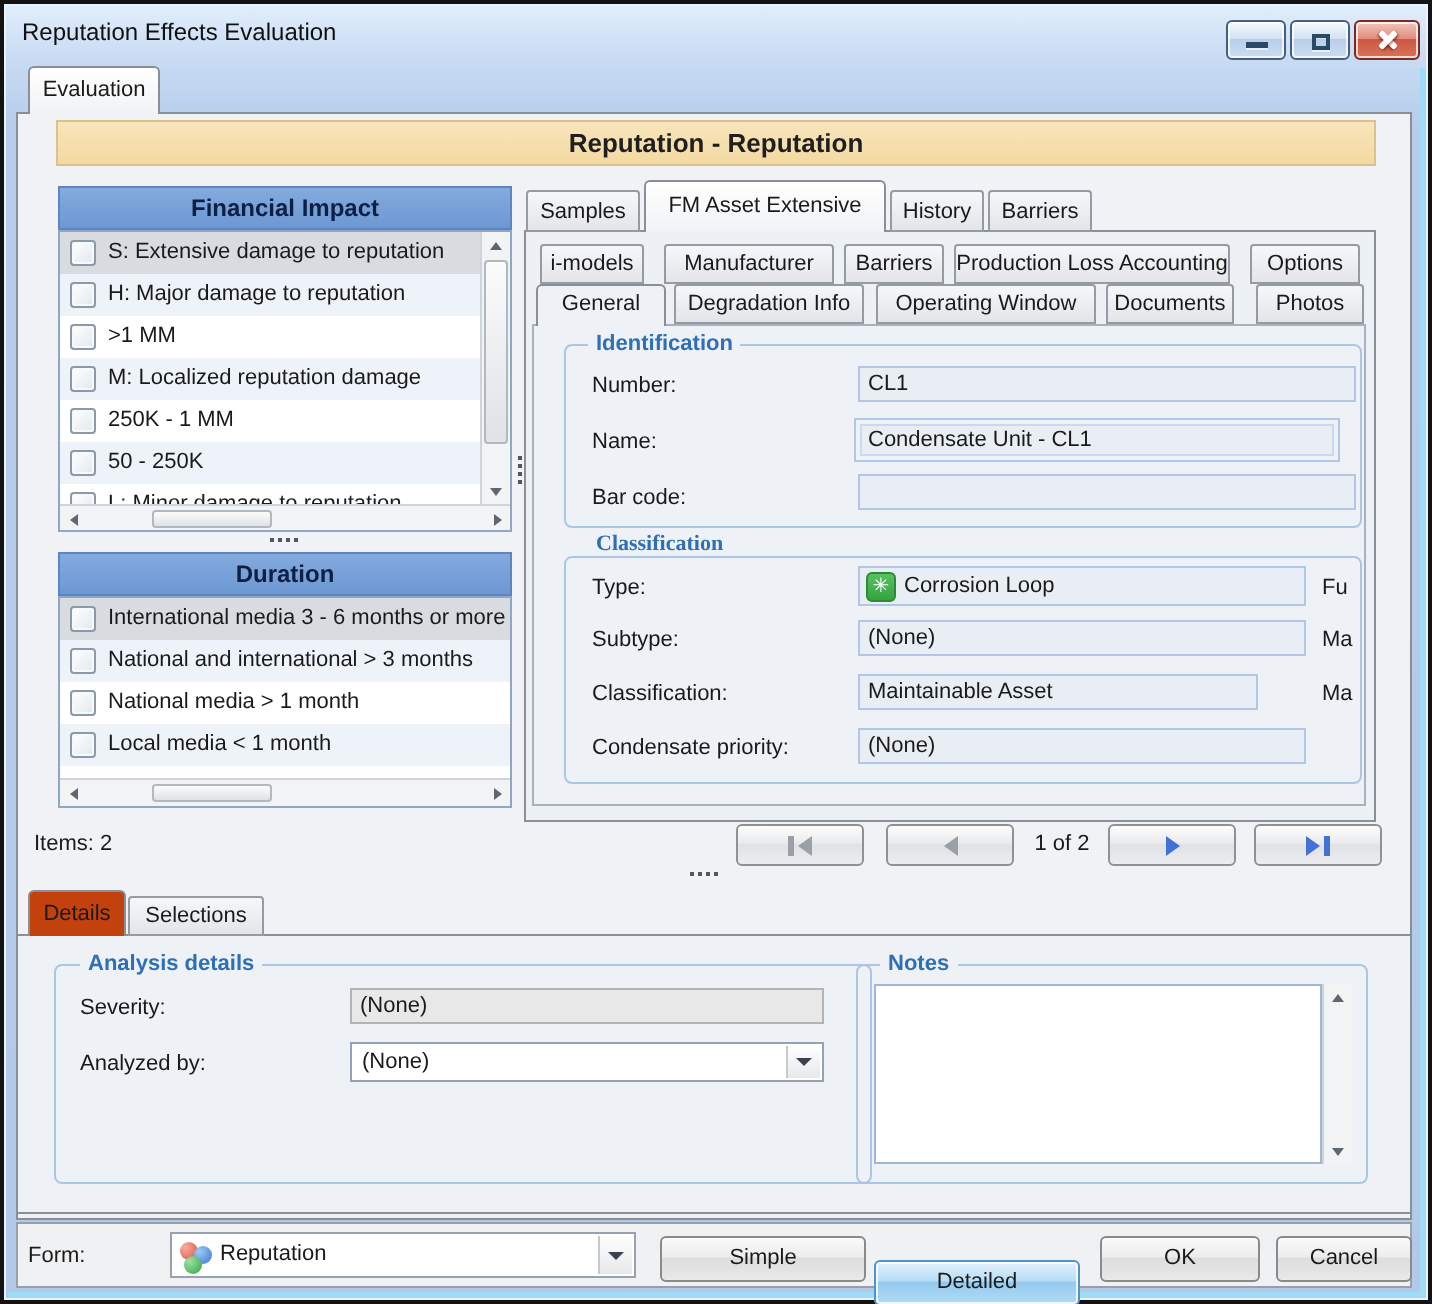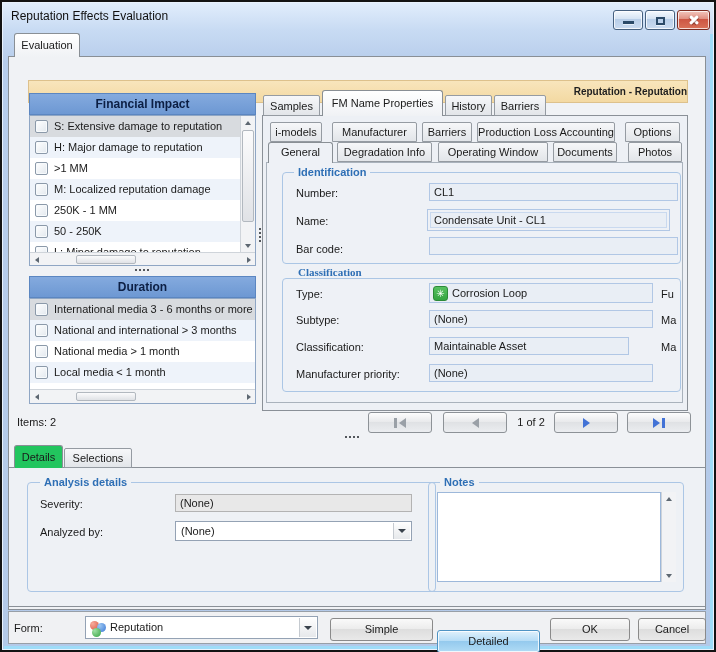--- a/index.html
+++ b/index.html
@@ -41,23 +41,23 @@
   .taba { background: linear-gradient(#ffffff, #f0f2f5); border: 1px solid #898f95; border-bottom: none;
           border-radius: 3px 3px 0 0; text-align: center; z-index: 3; }
   .tabi { background: linear-gradient(#f6f7f9, #e2e5e9); border: 1px solid #959ba2;
           border-radius: 2px 2px 0 0; text-align: center; z-index: 2; }
   #eval-tab { left: 14px; top: 33px; width: 66px; height: 24px; line-height: 23px; }
   #page { left: 8px; top: 56px; width: 698px; height: 554px; background: #f0f2f5; border: 1px solid #898f95; z-index: 1; }
   #footer-strip { left: 8px; top: 611px; width: 698px; height: 33px; background: #f0f1f3;
                   border: 1px solid #989fa7; z-index: 1; }
 
   
-  #header-band { left: 28px; top: 80px; width: 660px; height: 23px; line-height: 22px;
+  #header-band { left: 28px; top: 60px; width: 660px; height: 23px; line-height: 22px;
     background: linear-gradient(#f8e5bc, #f3d9a2); border: 1px solid #ddc18c;
-    text-align: right; font-size: 10px; font-weight: bold; color: #1f1f1f; z-index: 2; }
+    text-align: center; font-size: 13px; font-weight: bold; color: #1f1f1f; z-index: 2; }
 
   
   .lhdr { width: 227px; height: 22px; line-height: 21px; text-align: center; font-weight: bold; font-size: 12px;
     color: #0c1f44; background: linear-gradient(#84aade, #6d98d3); border: 1px solid #5b86c1; z-index: 2; }
   .lbox { width: 227px; background: #ffffff; border: 1px solid #8fa6c4; z-index: 2; overflow: hidden; }
   .lrow { position: absolute; left: 0; height: 21px; line-height: 21px; }
   .lrow .lbl { position: absolute; left: 24px; right: 2px; overflow: hidden; white-space: nowrap; }
   .cb { position: absolute; left: 5px; top: 4px; width: 13px; height: 13px; border: 1px solid #8b99a9;
     border-radius: 2px; background: linear-gradient(135deg, #ffffff, #e2e8ee); box-shadow: inset 0 0 0 1px #f7fafc; }
   .rowsel { background: #d8dbdf; }
@@ -226,21 +226,21 @@
       </div>
     <div class="thumb" style="left:46px; top:2px; width:60px; height:9px;"></div>
     <div class="sbtn" style="right:0; top:0; width:13px; height:13px;">
         <span class="ar-rt"></span>
       </div>
   </div>
 </div>
 <div class="abs dot dot-v" style="left:259px; top:228px; z-index:2;"></div>
 
 <div class="abs tabi otab" style="left:263px; width:57px;">Samples</div>
-<div class="abs taba" style="left:322px; top:90px; width:121px; height:26px; line-height:25px;">FM Name Properties</div>
+<div class="abs taba" style="left:322px; top:90px; width:121px; height:26px; line-height:25px;">FM Asset Extensive</div>
 <div class="abs tabi otab" style="left:445px; width:47px;">History</div>
 <div class="abs tabi otab" style="left:494px; width:52px;">Barriers</div>
 <div class="abs" id="asset-panel"></div>
 
 <div class="abs tabi ptab" style="left:270px; width:52px;">i-models</div>
 <div class="abs tabi ptab" style="left:332px; width:85px;">Manufacturer</div>
 <div class="abs tabi ptab" style="left:422px; width:50px;">Barriers</div>
 <div class="abs tabi ptab" style="left:477px; width:138px;">Production Loss Accounting</div>
 <div class="abs tabi ptab" style="left:625px; width:55px;">Options</div>
 
@@ -267,42 +267,42 @@
   <span id="type-icon">✳</span>
   <span>Corrosion Loop</span>
 </div>
 <div class="abs flabel t" style="left:661px; top:288px; width:22px; overflow:hidden; z-index:4;">Fu</div>
 <div class="abs flabel t" style="left:296px; top:314px;">Subtype:</div>
 <div class="abs fld" style="left:429px; top:310px; width:224px; height:18px;">(None)</div>
 <div class="abs flabel t" style="left:661px; top:314px; width:22px; overflow:hidden; z-index:4;">Ma</div>
 <div class="abs flabel t" style="left:296px; top:341px;">Classification:</div>
 <div class="abs fld" style="left:429px; top:337px; width:200px; height:18px;">Maintainable Asset</div>
 <div class="abs flabel t" style="left:661px; top:341px; width:22px; overflow:hidden; z-index:4;">Ma</div>
-<div class="abs flabel t" style="left:296px; top:368px;">Manufacturer priority:</div>
+<div class="abs flabel t" style="left:296px; top:368px;">Condensate priority:</div>
 <div class="abs fld" style="left:429px; top:364px; width:224px; height:18px;">(None)</div>
 
 <div class="abs t" style="left:17px; top:416px; z-index:2;">Items: 2</div>
 <div class="abs navbtn" style="left:368px;">
   <span class="vbar"></span>
     <span class="tri-l"></span>
 </div>
 <div class="abs navbtn" style="left:443px;">
   <span class="tri-l"></span>
 </div>
 <div class="abs t" style="left:512px; top:416px; width:38px; text-align:center; z-index:2;">1 of 2</div>
 <div class="abs navbtn" style="left:554px;">
   <span class="tri-r blue"></span>
 </div>
 <div class="abs navbtn" style="left:627px;">
   <span class="tri-r blue"></span>
     <span class="vbar vbarblue"></span>
 </div>
 <div class="abs dot dot-h" style="left:345px; top:436px; z-index:2;"></div>
 
-<div class="abs taba" style="left:14px; top:445px; width:49px; height:23px; line-height:22px; background:#22c55e;">Details</div>
+<div class="abs taba" style="left:14px; top:445px; width:49px; height:23px; line-height:22px; background:#c2410c;">Details</div>
 <div class="abs tabi" style="left:64px; top:448px; width:68px; height:20px; line-height:19px;">Selections</div>
 <div class="abs" id="bottom-panel"></div>
 
 <div class="abs grp" style="left:27px; top:482px; width:409px; height:110px;"></div>
 <div class="abs grp-label grp-label-b t" style="left:40px; top:476px;">Analysis details</div>
 <div class="abs flabel t" style="left:40px; top:498px;">Severity:</div>
 <div class="abs fld fld-gray" style="left:175px; top:494px; width:237px; height:18px;">(None)</div>
 <div class="abs flabel t" style="left:40px; top:526px;">Analyzed by:</div>
 <div class="abs combo" style="left:175px; top:521px; width:237px; height:20px; line-height:18px; padding-left:5px;">
   <span>(None)</span>

